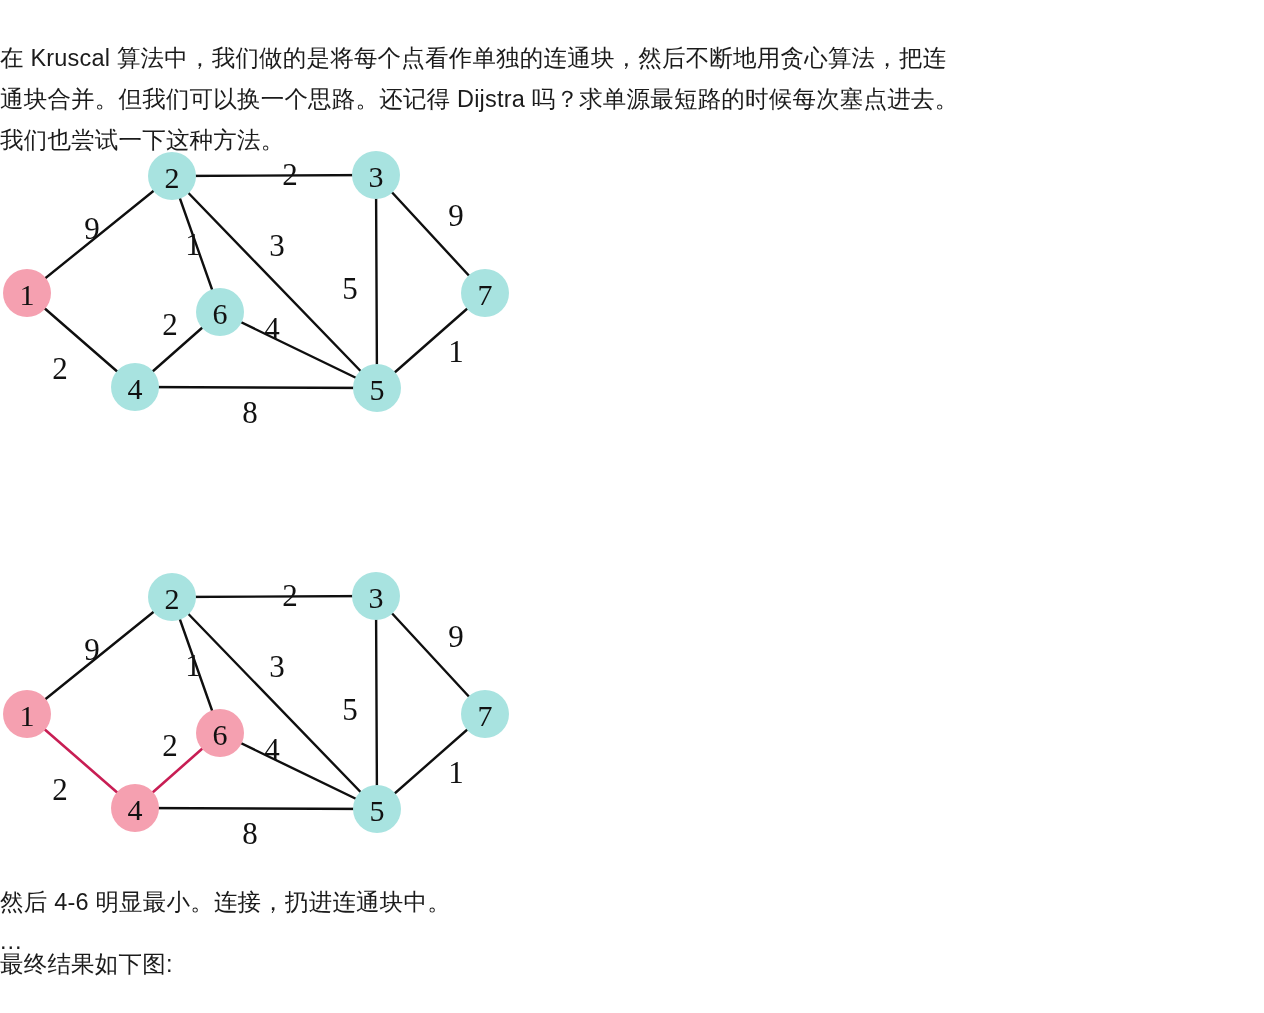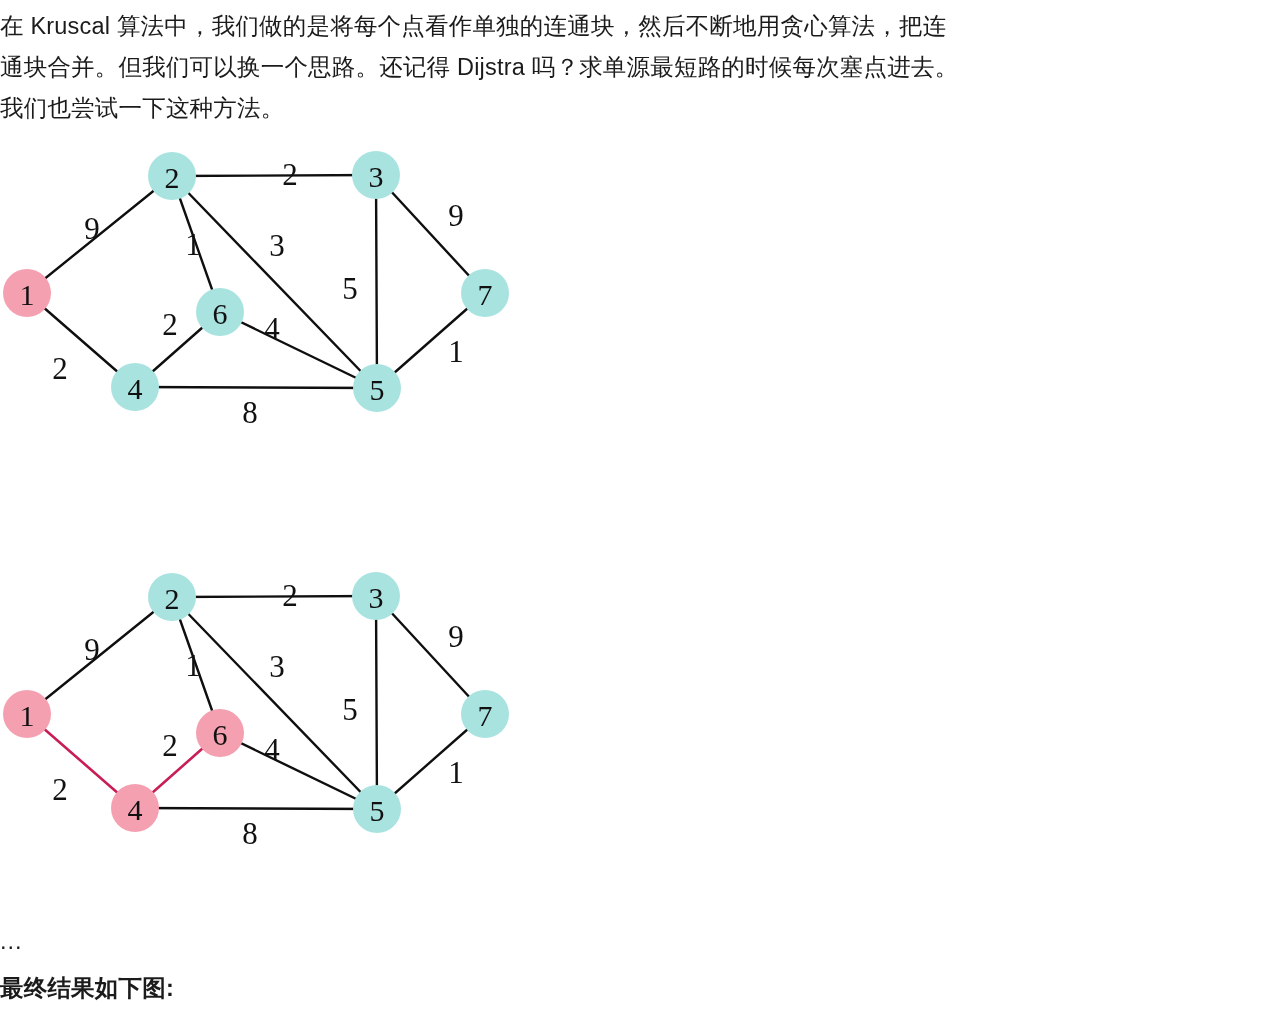--- a/index.html
+++ b/index.html
@@ -26,20 +26,21 @@
     position: absolute;
     left: 0;
     font-size: 23.5px;
     line-height: 41px;
     letter-spacing: 0.2px;
     color: #1b1b1b;
     white-space: pre;
   }
   .para-main {
     width: 1264px;
+    margin-top: 32px;
   }
   .graph {
     position: absolute;
     left: 0;
   }
   .node-label {
     font-family: "Liberation Serif", "DejaVu Serif", serif;
     font-size: 30px;
     font-weight: 400;
     fill: #111111;
@@ -220,18 +221,19 @@
           <circle cx="220" cy="172" r="24" fill="#f5a0b0"></circle>
           <text x="220" y="173" class="node-label">6</text>
         </g>
         <g>
           <circle cx="485" cy="153" r="24" fill="#a8e3e0"></circle>
           <text x="485" y="154" class="node-label">7</text>
         </g>
       </svg>
   </div>
 
+  <div class="para" style="top:882px;">然后 4-6 明显最小。连接，扔进连通块中。</div>
 
   <div class="ellipsis" style="top:929px;">...</div>
 
-  <div class="para" style="top:968px;font-weight:bold;">最终结果如下图:</div>
+  <div class="para" style="top:944px;">最终结果如下图:</div>
 
 </div>
 
 </body></html>

